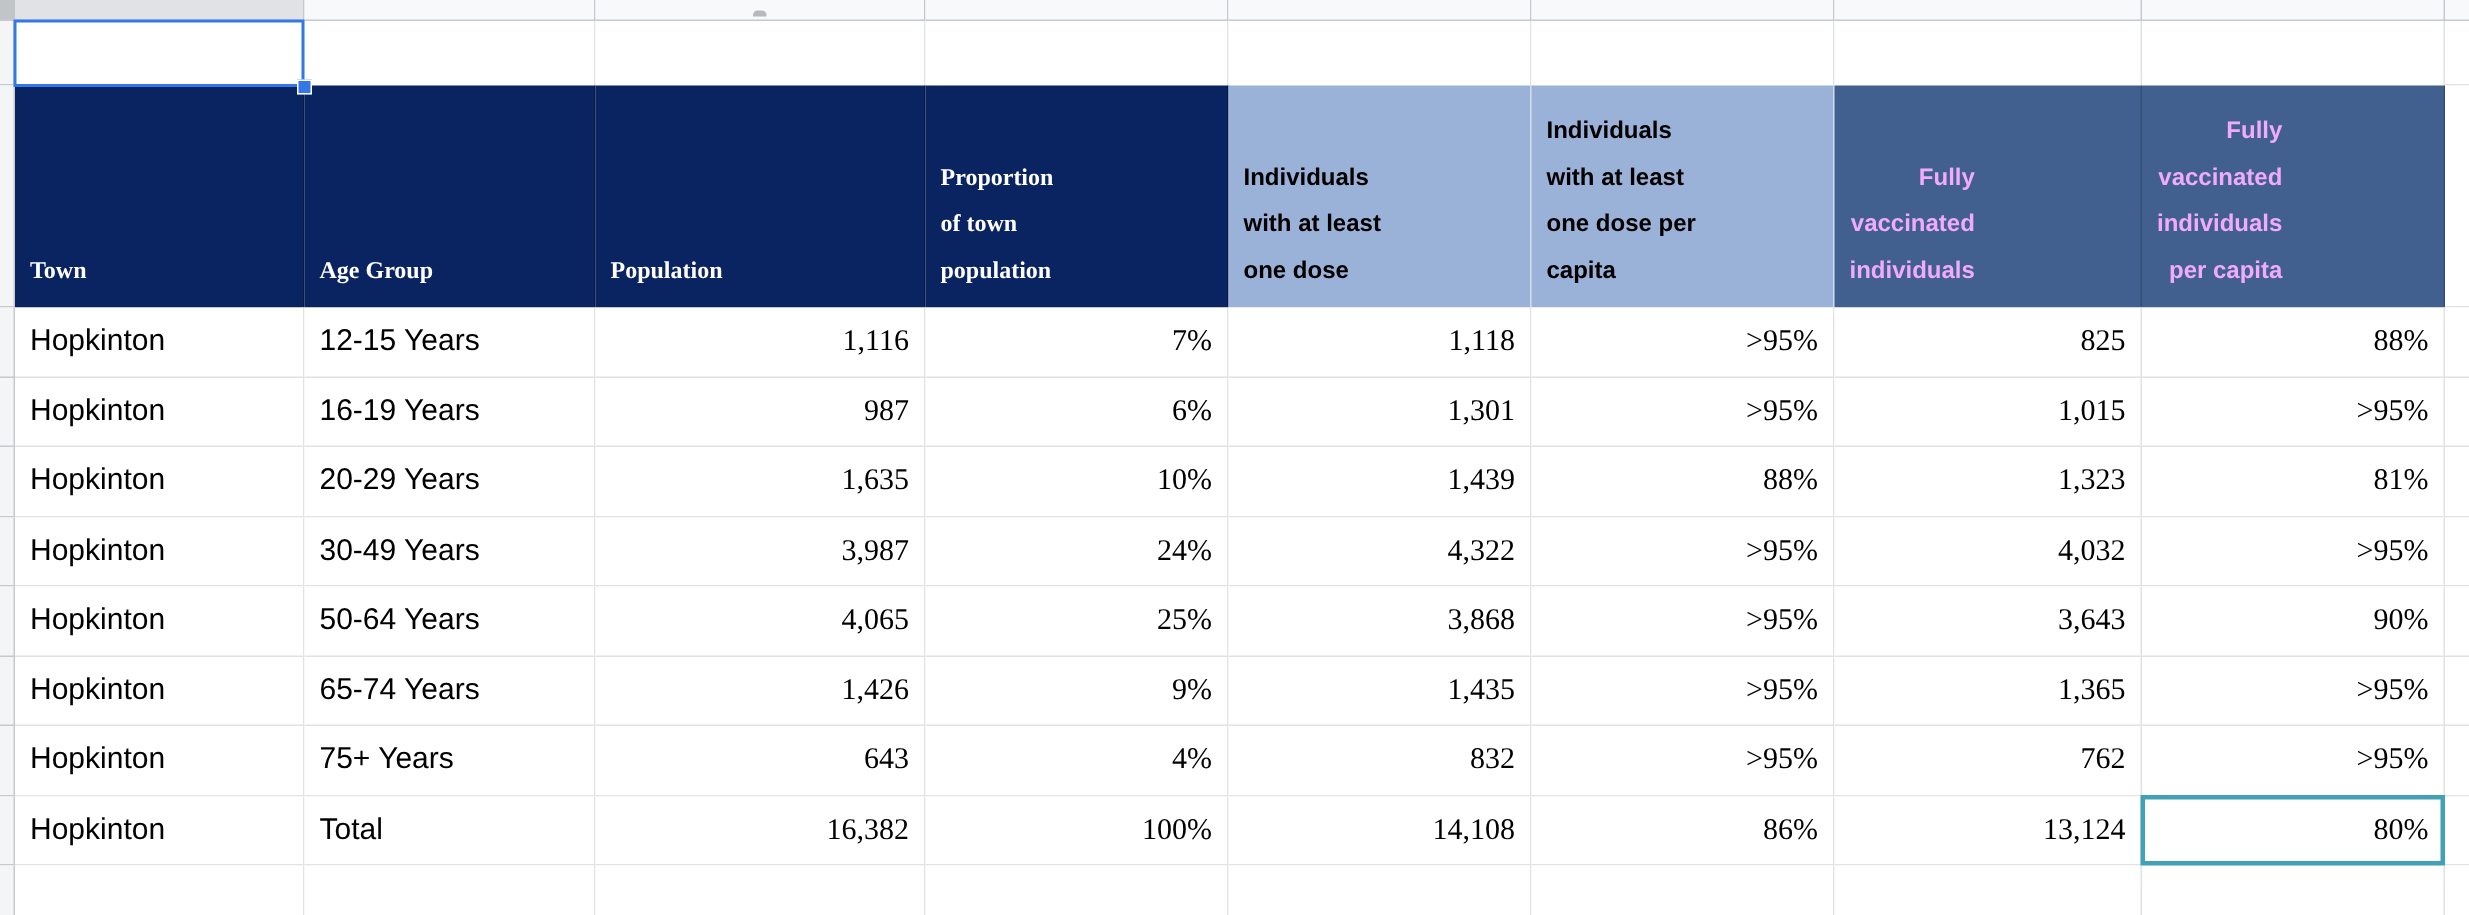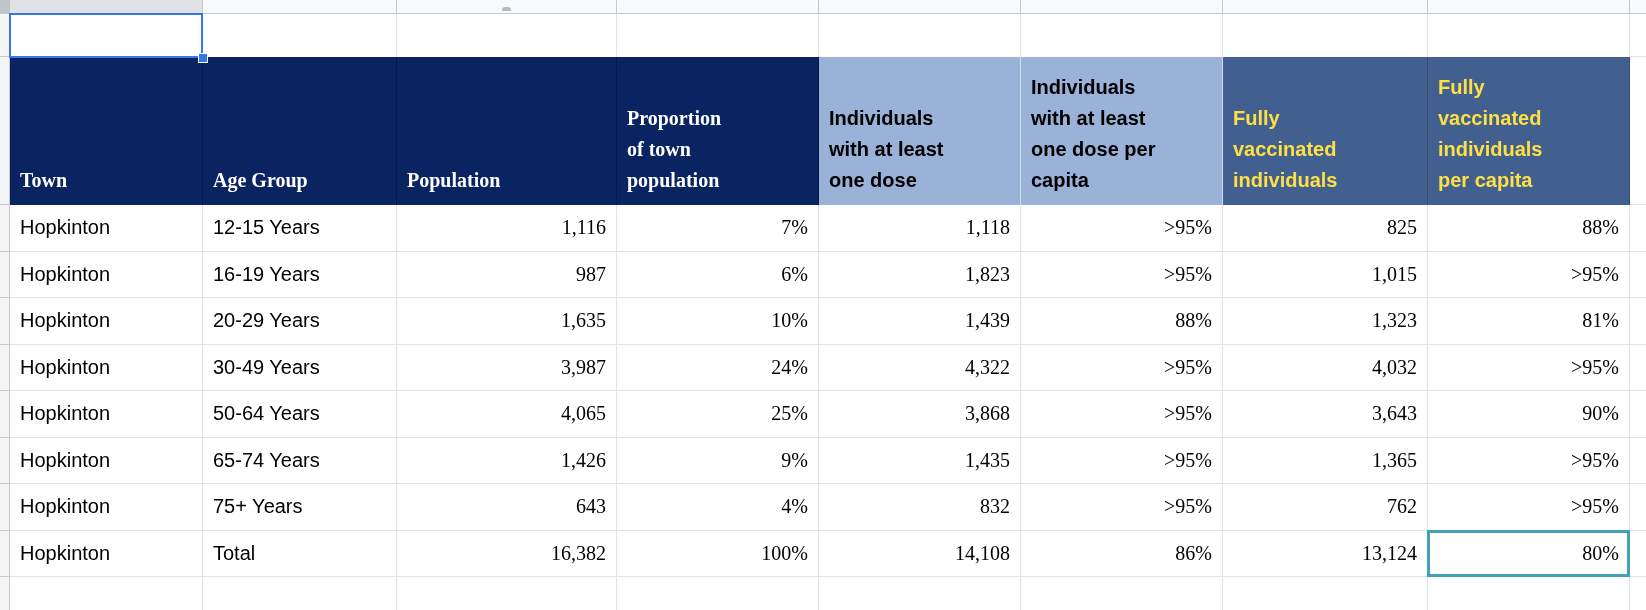--- a/index.html
+++ b/index.html
@@ -29,28 +29,28 @@
     font-size:20px;
     display:flex;align-items:center;
     padding:0 10px;white-space:nowrap;overflow:visible;
   }
   .cell.gridb{border-bottom:1px solid #e1e2e4;}
   .cell.num{justify-content:flex-end;font-family:Liberation Serif, serif;}
   .cell.txt{justify-content:flex-start;}
   
   .hcell{
     position:relative;
-    font-size:20px;font-weight:700;line-height:31px;
+    font-size:16px;font-weight:700;line-height:31px;
     display:flex;align-items:flex-end;
     padding:12px 10px 9px 10px;
     white-space:pre-line;
   }
   .theme-navy{background:#0a2361;color:#fff;border-right:1px solid rgba(0,0,0,0.28);font-family:Liberation Serif, serif;}
   .theme-lightblue{background:#9ab1d8;color:#000;border-right:1px solid rgba(255,255,255,0.55);}
-  .theme-steelblue{background:#41608f;color:#fde047;border-right:1px solid rgba(0,0,0,0.18);}
+  .theme-steelblue{background:#41608f;color:#f0abfc;border-right:1px solid rgba(0,0,0,0.18);text-align:right;}
   
   .sel-outline{position:absolute;left:-1px;top:-1px;right:-1px;bottom:-1px;border:2px solid #3478e8;pointer-events:none;z-index:5;}
   .sel-handle{position:absolute;right:-6px;bottom:-6px;width:10px;height:10px;background:#3478e8;border:1px solid #fff;z-index:6;}
   .collab-outline{position:absolute;left:-1px;top:-1px;right:-1px;bottom:-1px;border:3px solid #42a1b5;pointer-events:none;z-index:5;}
 </style>
 </head>
 <body>
 
 <div class="sheet" id="sheet">
     <div class="corner"></div>
@@ -106,21 +106,21 @@
     <div class="cell gridb num">1,118</div>
     <div class="cell gridb num">&gt;95%</div>
     <div class="cell gridb num">825</div>
     <div class="cell gridb num">88%</div>
     <div class="cell gridb"></div>
     <div class="gutter"></div>
     <div class="cell gridb txt">Hopkinton</div>
     <div class="cell gridb txt">16-19 Years</div>
     <div class="cell gridb num">987</div>
     <div class="cell gridb num">6%</div>
-    <div class="cell gridb num">1,823</div>
+    <div class="cell gridb num">1,301</div>
     <div class="cell gridb num">&gt;95%</div>
     <div class="cell gridb num">1,015</div>
     <div class="cell gridb num">&gt;95%</div>
     <div class="cell gridb"></div>
     <div class="gutter"></div>
     <div class="cell gridb txt">Hopkinton</div>
     <div class="cell gridb txt">20-29 Years</div>
     <div class="cell gridb num">1,635</div>
     <div class="cell gridb num">10%</div>
     <div class="cell gridb num">1,439</div>

